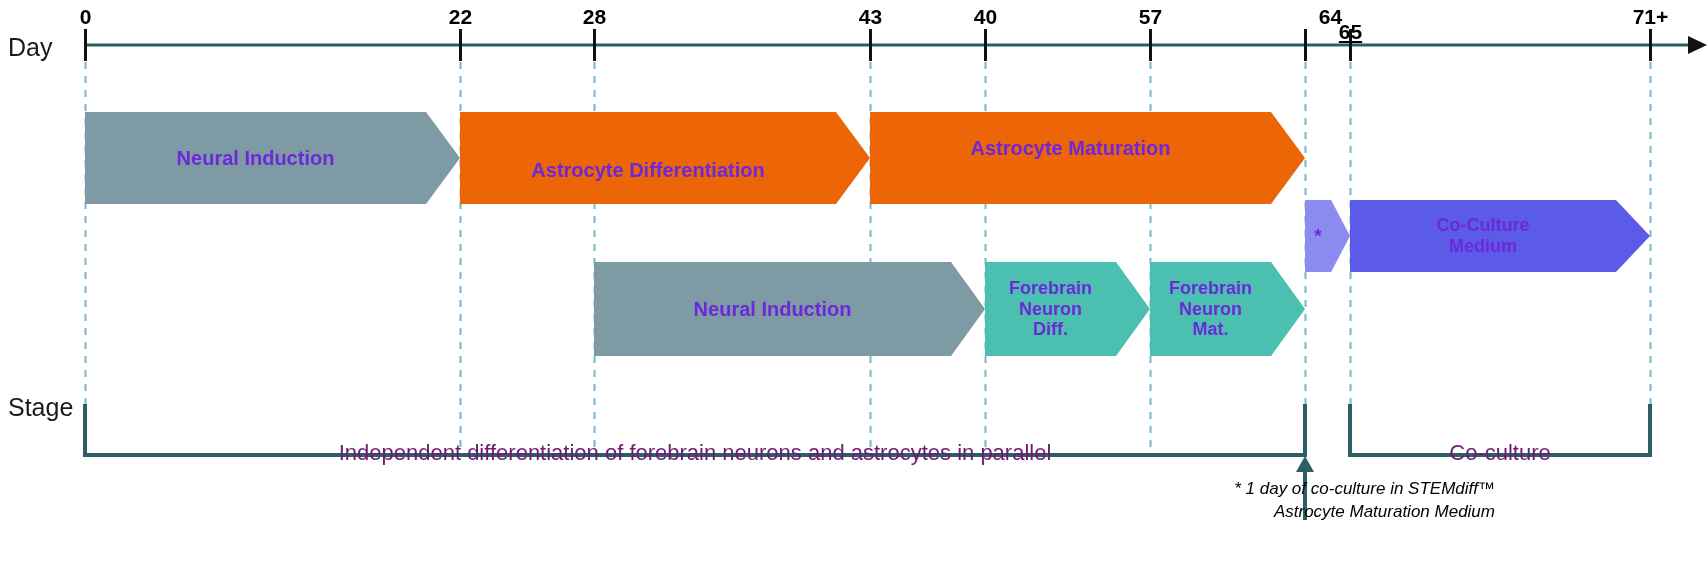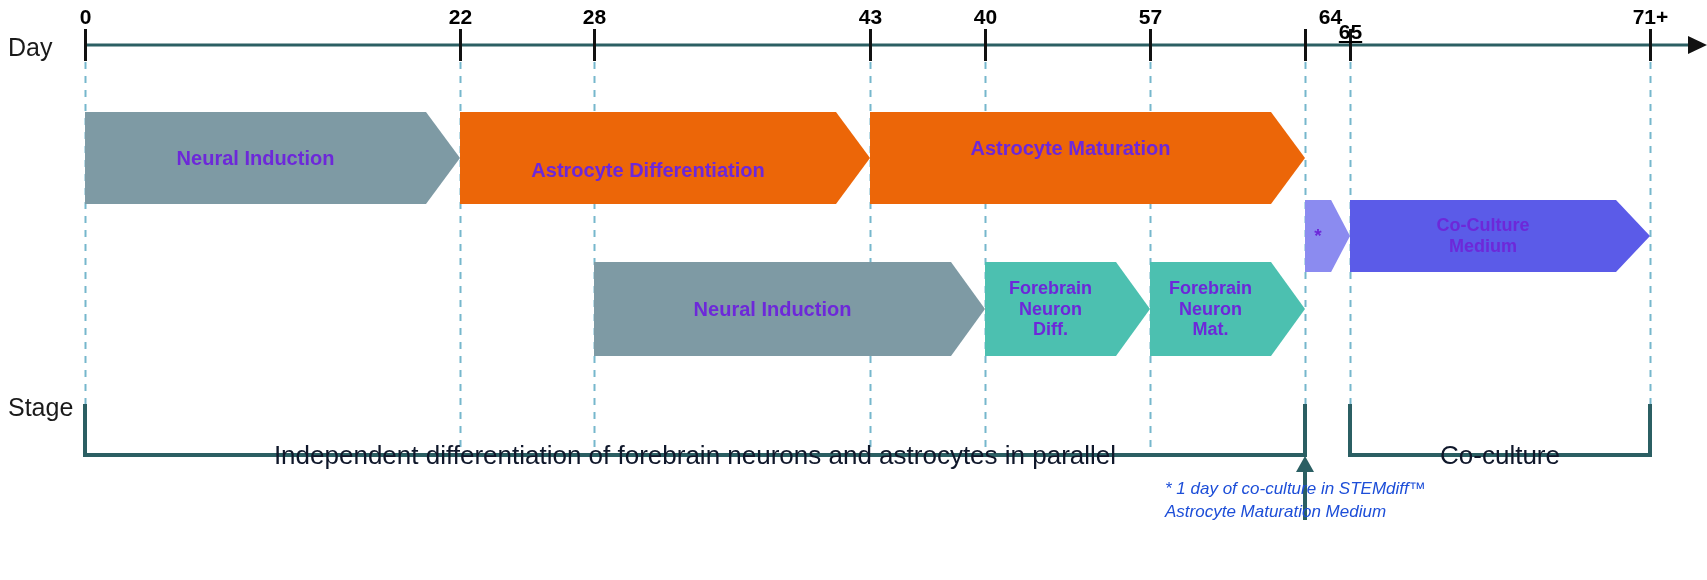--- a/index.html
+++ b/index.html
@@ -46,34 +46,34 @@
     color: #6d28d9;
     font-weight: bold;
     font-family: "Liberation Sans", sans-serif;
     text-align: center;
     line-height: 1.14;
     white-space: pre-line;
     pointer-events: none;
   }
   .caption {
     position: absolute;
-    font-size: 26px;
-    color: #0f172a;
+    font-size: 22px;
+    color: #701a75;
     font-family: "Liberation Sans", sans-serif;
     white-space: nowrap;
   }
   .footnote {
     position: absolute;
     font-size: 17px;
     font-style: italic;
-    color: #1d4ed8;
+    color: #000000;
     font-family: "Liberation Sans", sans-serif;
     line-height: 1.35;
     white-space: pre-line;
-    text-align: left;
+    text-align: right;
   }
 </style>
 </head>
 <body>
 
 <div id="stage">
 
   <svg class="layer" viewBox="0 0 1707 580" xmlns="http://www.w3.org/2000/svg">
     <g id="gridlines">
         <line x1="85.5" y1="62" x2="85.5" y2="455" stroke="#6fb3c9" stroke-width="2" stroke-dasharray="7 7" stroke-opacity="0.95"></line>

